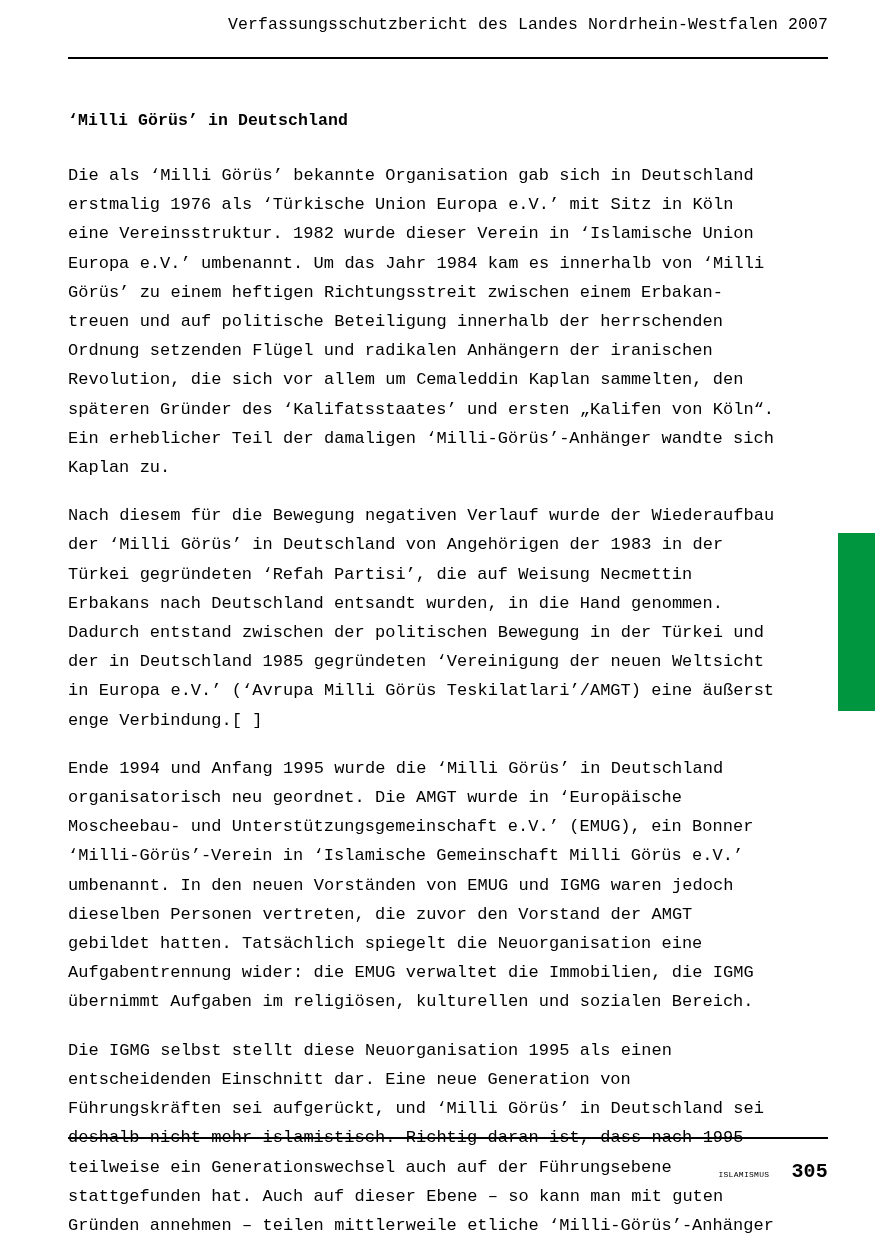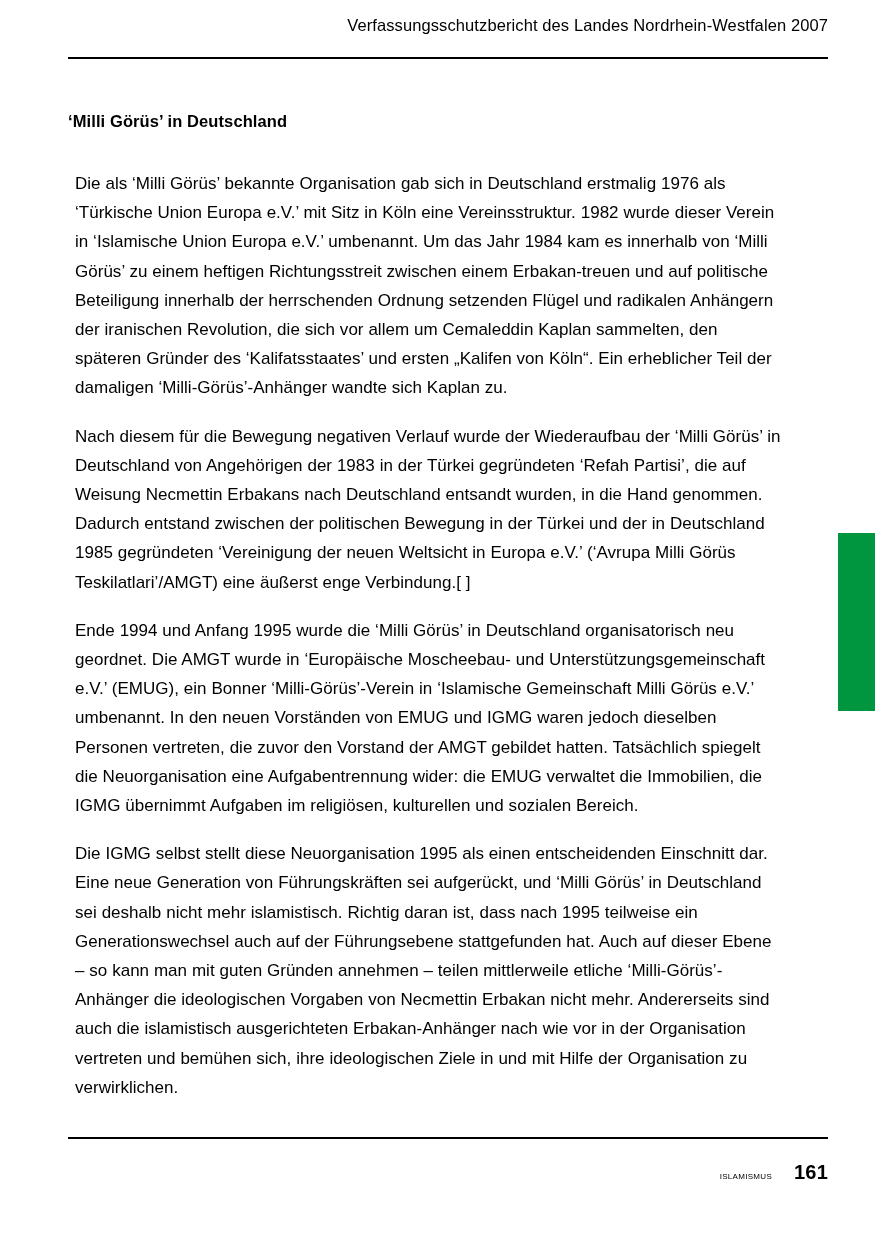--- a/index.html
+++ b/index.html
@@ -7,21 +7,21 @@
     padding: 0;
     background: #ffffff;
   }
 
   .page {
     position: relative;
     width: 875px;
     height: 1241px;
     background: #ffffff;
     overflow: hidden;
-    font-family: Liberation Sans, sans-serif;
+    font-family: Liberation Mono, monospace;
     color: #000000;
     -webkit-font-smoothing: antialiased;
   }
 
   
   .running-head {
     position: absolute;
     left: 68px;
     top: 14px;
     width: 760px;
@@ -56,28 +56,28 @@
     position: absolute;
     left: 68px;
     top: 110px;
     width: 716px;
   }
 
   .section-title {
     font-size: 16.5px;
     font-weight: bold;
     line-height: 22px;
-    margin: 0 0 37px 0;
+    margin: 0 0 29px 0;
     letter-spacing: 0.1px;
   }
 
   p.body {
     font-size: 17px;
     line-height: 29.2px;
-    margin: 0 0 19px 7px;
+    margin: 0 0 19px 0;
     text-align: left;
     letter-spacing: 0.02px;
     word-spacing: 0.1px;
   }
 
   p.body:last-child {
     margin-bottom: 0;
   }
 
   
@@ -139,16 +139,16 @@
 
     <p class="body">Ende 1994 und Anfang 1995 wurde die ‘Milli Görüs’ in Deutschland organisatorisch neu geordnet. Die AMGT wurde in ‘Europäische Moscheebau- und Unterstützungsgemeinschaft e.V.’ (EMUG), ein Bonner ‘Milli-Görüs’-Verein in ‘Islamische Gemeinschaft Milli Görüs e.V.’ umbenannt. In den neuen Vorständen von EMUG und IGMG waren jedoch dieselben Personen vertreten, die zuvor den Vorstand der AMGT gebildet hatten. Tatsächlich spiegelt die Neuorganisation eine Aufgabentrennung wider: die EMUG verwaltet die Immobilien, die IGMG übernimmt Aufgaben im religiösen, kulturellen und sozialen Bereich.</p>
 
     <p class="body">Die IGMG selbst stellt diese Neuorganisation 1995 als einen entscheidenden Einschnitt dar. Eine neue Generation von Führungskräften sei aufgerückt, und ‘Milli Görüs’ in Deutschland sei deshalb nicht mehr islamistisch. Richtig daran ist, dass nach 1995 teilweise ein Generationswechsel auch auf der Führungsebene stattgefunden hat. Auch auf dieser Ebene – so kann man mit guten Gründen annehmen – teilen mittlerweile etliche ‘Milli-Görüs’-Anhänger die ideologischen Vorgaben von Necmettin Erbakan nicht mehr. Andererseits sind auch die islamistisch ausgerichteten Erbakan-Anhänger nach wie vor in der Organisation vertreten und bemühen sich, ihre ideologischen Ziele in und mit Hilfe der Organisation zu verwirklichen.</p>
 
   </div>
 
   <div class="rule-bottom"></div>
 
   <div class="footer">
-    <span class="chapter">Islamismus</span><span class="pageno">161</span>
+    <span class="chapter">Islamismus</span><span class="pageno">305</span>
   </div>
 
 </div>
 
 </body></html>

